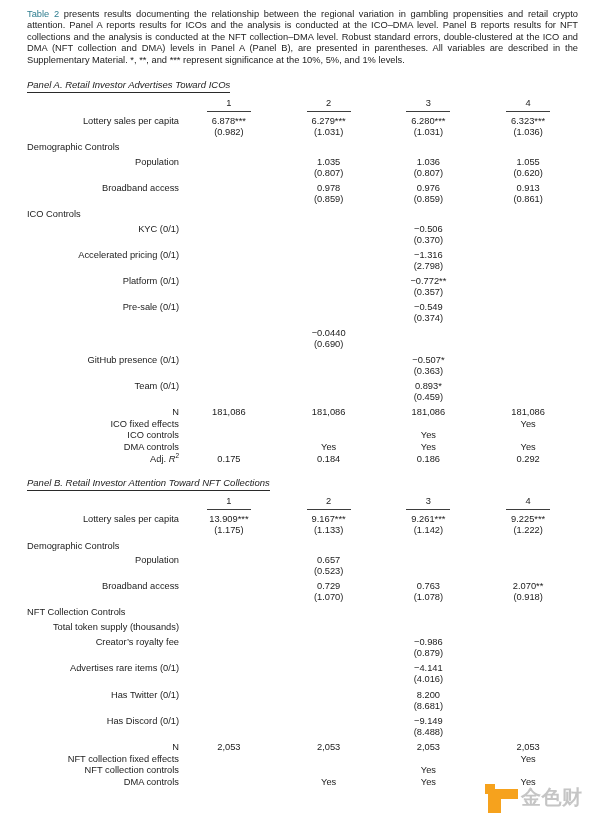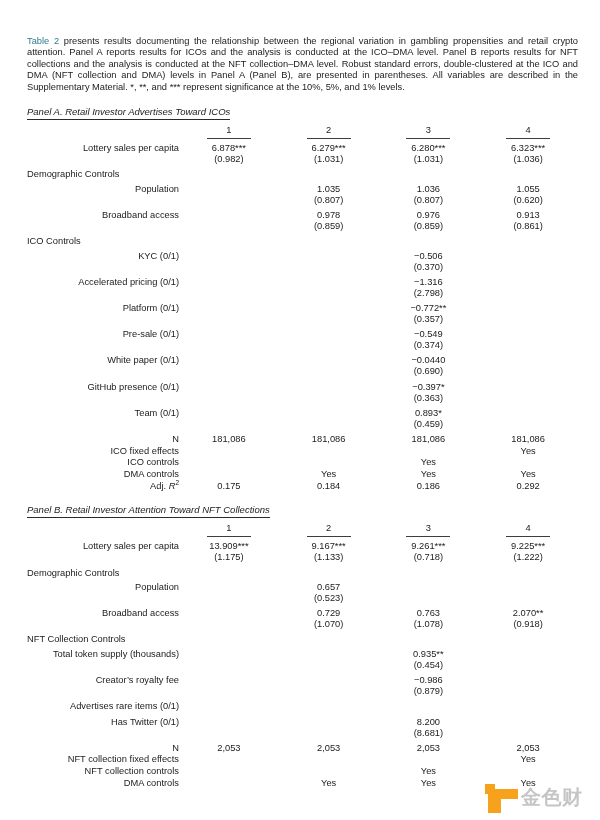--- a/index.html
+++ b/index.html
@@ -1,19 +1,19 @@
 <!DOCTYPE html>
 <html><head>
 <meta charset="utf-8">
 <style>
   html,body{margin:0;padding:0;background:#ffffff;}
   body{width:600px;height:820px;position:relative;overflow:hidden;
        font-family:"Liberation Sans",sans-serif;color:#1b1b1b;
        -webkit-font-smoothing:antialiased;}
-  .page{position:absolute;inset:0;padding:9px 22px 0 27px;box-sizing:border-box;margin-top:27px;}
+  .page{position:absolute;inset:0;padding:9px 22px 0 27px;box-sizing:border-box;}
   .caption{font-size:9.3px;line-height:11.4px;text-align:justify;margin:0 0 8px 0;}
   .table-link{color:#2e7d8f;text-decoration:none;cursor:pointer;}
   .panel-title-wrap{margin:7px 0 5px 0;}
   .panel-title{display:inline-block;font-style:italic;font-size:9.5px;
                border-bottom:1px solid #2a2a2a;padding-bottom:1.5px;}
   .trow{display:grid;grid-template-columns:152px 1fr 1fr 1fr 1fr;}
   .colhead-row{margin:3px 0 4px 0;}
   .colnum{display:inline-block;width:44px;text-align:center;font-size:9.3px;
           border-bottom:1.7px solid #3d3d3d;padding-bottom:2.5px;}
   .cell{text-align:center;font-size:9.3px;line-height:11px;white-space:nowrap;}
@@ -132,35 +132,34 @@
         <div class="rowlabel">Pre-sale (0/1)</div>
         <div class="cell"></div>
         <div class="cell"></div>
         <div class="cell">
           <div>−0.549</div>
           <div>(0.374)</div>
         </div>
         <div class="cell"></div>
       </div>
       <div class="trow coef-row">
-        <div class="rowlabel">White paper (0/1)</div>
         <div class="cell"></div>
         <div class="cell"></div>
         <div class="cell">
           <div>−0.0440</div>
           <div>(0.690)</div>
         </div>
         <div class="cell"></div>
       </div>
       <div class="trow coef-row">
         <div class="rowlabel">GitHub presence (0/1)</div>
         <div class="cell"></div>
         <div class="cell"></div>
         <div class="cell">
-          <div>−0.397*</div>
+          <div>−0.507*</div>
           <div>(0.363)</div>
         </div>
         <div class="cell"></div>
       </div>
       <div class="trow coef-row">
         <div class="rowlabel">Team (0/1)</div>
         <div class="cell"></div>
         <div class="cell"></div>
         <div class="cell">
           <div>0.893*</div>
@@ -216,21 +215,21 @@
         <div class="cell">
           <div>13.909***</div>
           <div>(1.175)</div>
         </div>
         <div class="cell">
           <div>9.167***</div>
           <div>(1.133)</div>
         </div>
         <div class="cell">
           <div>9.261***</div>
-          <div>(0.718)</div>
+          <div>(1.142)</div>
         </div>
         <div class="cell">
           <div>9.225***</div>
           <div>(1.222)</div>
         </div>
       </div>
       <div class="section-row">Demographic Controls</div>
       <div class="trow coef-row">
         <div class="rowlabel">Population</div>
         <div class="cell"></div>
@@ -253,49 +252,59 @@
         <div class="cell">
           <div>2.070**</div>
           <div>(0.918)</div>
         </div>
       </div>
       <div class="section-row">NFT Collection Controls</div>
       <div class="trow coef-row">
         <div class="rowlabel">Total token supply (thousands)</div>
         <div class="cell"></div>
         <div class="cell"></div>
-        <div class="cell">
-          <div>0.935**</div>
-          <div>(0.454)</div>
-        </div>
         <div class="cell"></div>
       </div>
       <div class="trow coef-row">
         <div class="rowlabel">Creator’s royalty fee</div>
         <div class="cell"></div>
         <div class="cell"></div>
         <div class="cell">
           <div>−0.986</div>
           <div>(0.879)</div>
         </div>
         <div class="cell"></div>
       </div>
       <div class="trow coef-row">
         <div class="rowlabel">Advertises rare items (0/1)</div>
         <div class="cell"></div>
         <div class="cell"></div>
+        <div class="cell">
+          <div>−4.141</div>
+          <div>(4.016)</div>
+        </div>
         <div class="cell"></div>
       </div>
       <div class="trow coef-row">
         <div class="rowlabel">Has Twitter (0/1)</div>
         <div class="cell"></div>
         <div class="cell"></div>
         <div class="cell">
           <div>8.200</div>
           <div>(8.681)</div>
+        </div>
+        <div class="cell"></div>
+      </div>
+      <div class="trow coef-row">
+        <div class="rowlabel">Has Discord (0/1)</div>
+        <div class="cell"></div>
+        <div class="cell"></div>
+        <div class="cell">
+          <div>−9.149</div>
+          <div>(8.488)</div>
         </div>
         <div class="cell"></div>
       </div>
       <div class="trow stat-row">
         <div class="rowlabel">N</div>
         <div class="cell">2,053</div>
         <div class="cell">2,053</div>
         <div class="cell">2,053</div>
         <div class="cell">2,053</div>
       </div>

